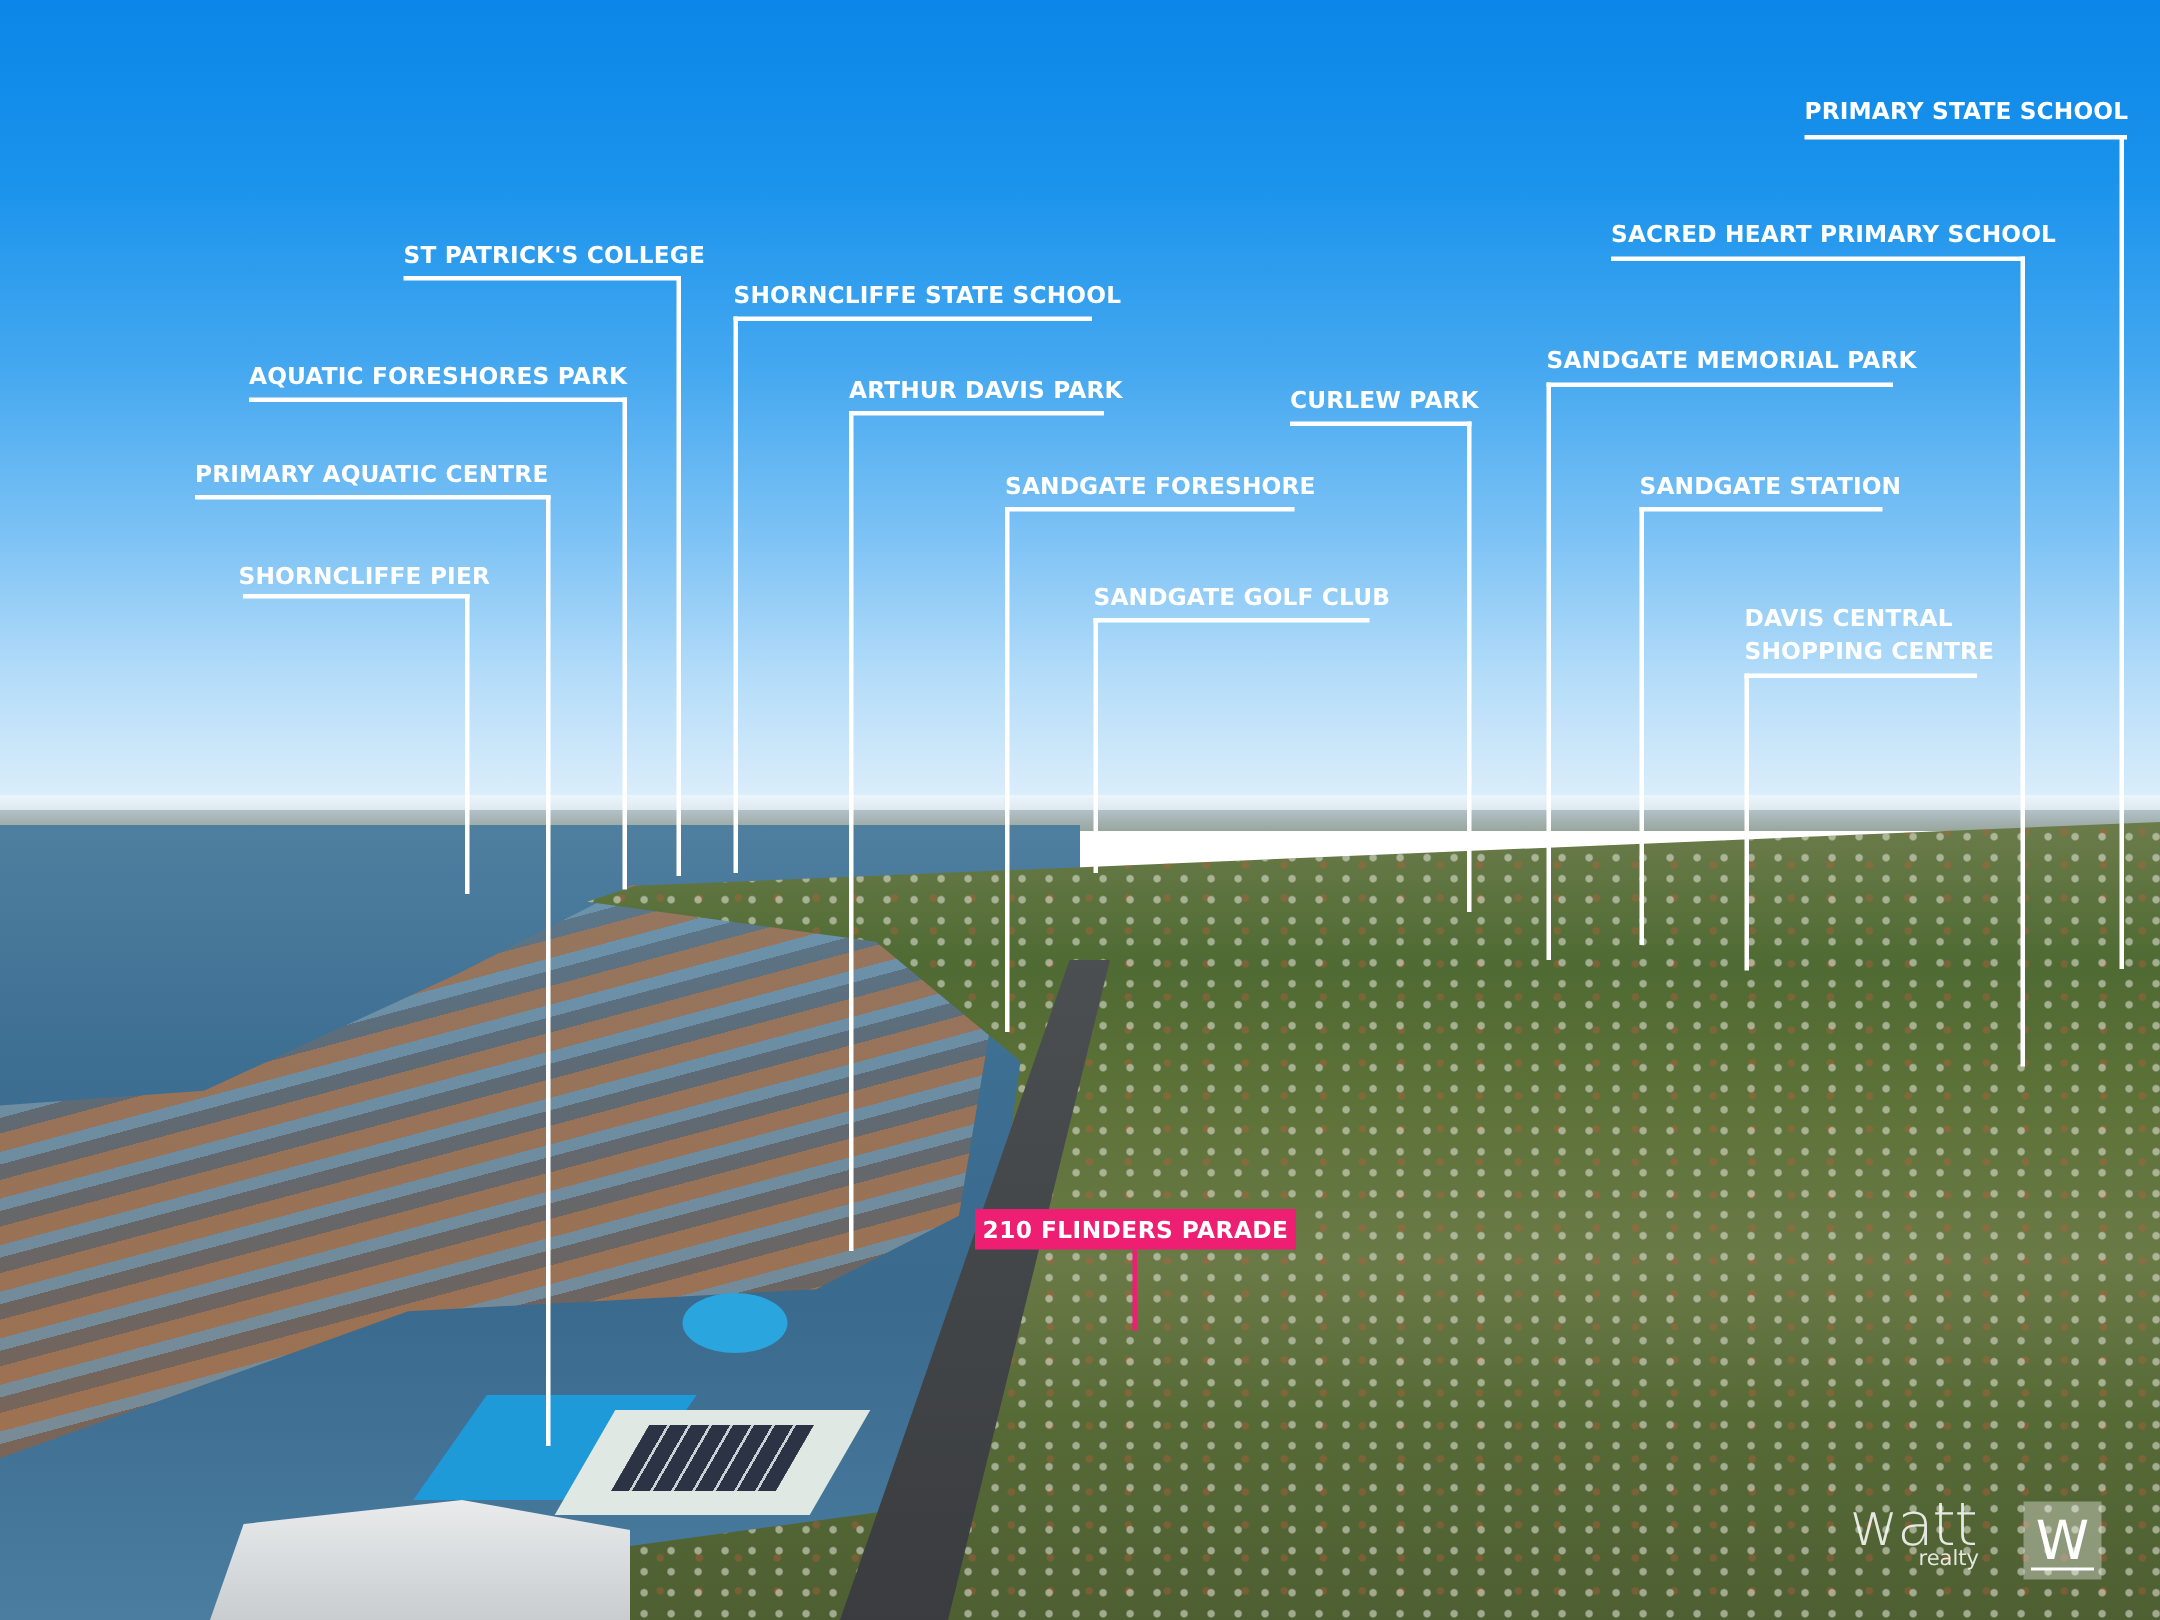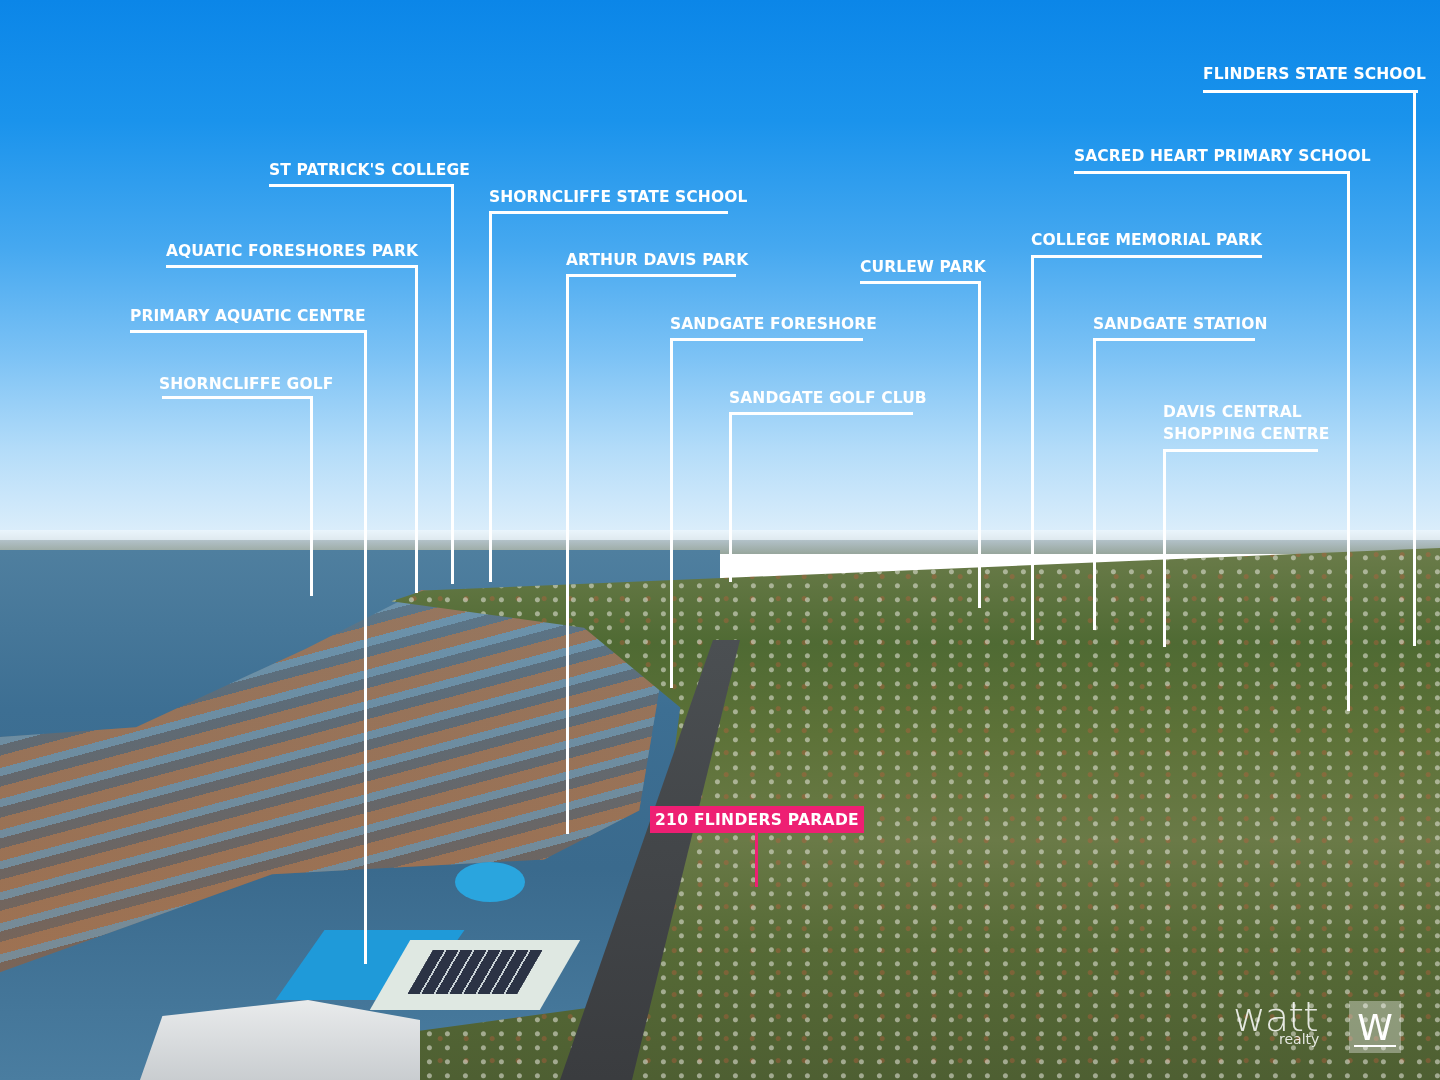--- a/index.html
+++ b/index.html
@@ -117,21 +117,21 @@
   <div class="land"></div>
   <div class="road"></div>
   <div class="splash-pool"></div>
   <div class="pool"></div>
   <div class="solar-roof"></div>
   <div class="solar-panels"></div>
   <div class="buildings-bl"></div>
 </div>
 
 <div>
-  <div class="callout-label" style="left:1203px;top:63px;">FLINDERS STATE SCHOOL</div>
+  <div class="callout-label" style="left:1203px;top:63px;">PRIMARY STATE SCHOOL</div>
   <div class="leader-h" style="left:1203px;top:90px;width:215px;"></div>
   <div class="leader-v" style="left:1413px;top:90px;height:556px;"></div>
 </div>
 
 <div>
   <div class="callout-label" style="left:1074px;top:145px;">SACRED HEART PRIMARY SCHOOL</div>
   <div class="leader-h" style="left:1074px;top:171px;width:276px;"></div>
   <div class="leader-v" style="left:1347px;top:171px;height:540px;"></div>
 </div>
 
@@ -159,21 +159,21 @@
   <div class="leader-v" style="left:566px;top:274px;height:560px;"></div>
 </div>
 
 <div>
   <div class="callout-label" style="left:860px;top:256px;">CURLEW PARK</div>
   <div class="leader-h" style="left:860px;top:281px;width:121px;"></div>
   <div class="leader-v" style="left:978px;top:281px;height:327px;"></div>
 </div>
 
 <div>
-  <div class="callout-label" style="left:1031px;top:229px;">COLLEGE MEMORIAL PARK</div>
+  <div class="callout-label" style="left:1031px;top:229px;">SANDGATE MEMORIAL PARK</div>
   <div class="leader-h" style="left:1031px;top:255px;width:231px;"></div>
   <div class="leader-v" style="left:1031px;top:255px;height:385px;"></div>
 </div>
 
 <div>
   <div class="callout-label" style="left:130px;top:305px;">PRIMARY AQUATIC CENTRE</div>
   <div class="leader-h" style="left:130px;top:330px;width:237px;"></div>
   <div class="leader-v" style="left:364px;top:330px;height:634px;"></div>
 </div>
 
@@ -183,21 +183,21 @@
   <div class="leader-v" style="left:670px;top:338px;height:350px;"></div>
 </div>
 
 <div>
   <div class="callout-label" style="left:1093px;top:313px;">SANDGATE STATION</div>
   <div class="leader-h" style="left:1093px;top:338px;width:162px;"></div>
   <div class="leader-v" style="left:1093px;top:338px;height:292px;"></div>
 </div>
 
 <div>
-  <div class="callout-label" style="left:159px;top:373px;">SHORNCLIFFE GOLF</div>
+  <div class="callout-label" style="left:159px;top:373px;">SHORNCLIFFE PIER</div>
   <div class="leader-h" style="left:162px;top:396px;width:151px;"></div>
   <div class="leader-v" style="left:310px;top:396px;height:200px;"></div>
 </div>
 
 <div>
   <div class="callout-label" style="left:729px;top:387px;">SANDGATE GOLF CLUB</div>
   <div class="leader-h" style="left:729px;top:412px;width:184px;"></div>
   <div class="leader-v" style="left:729px;top:412px;height:170px;"></div>
 </div>
 

